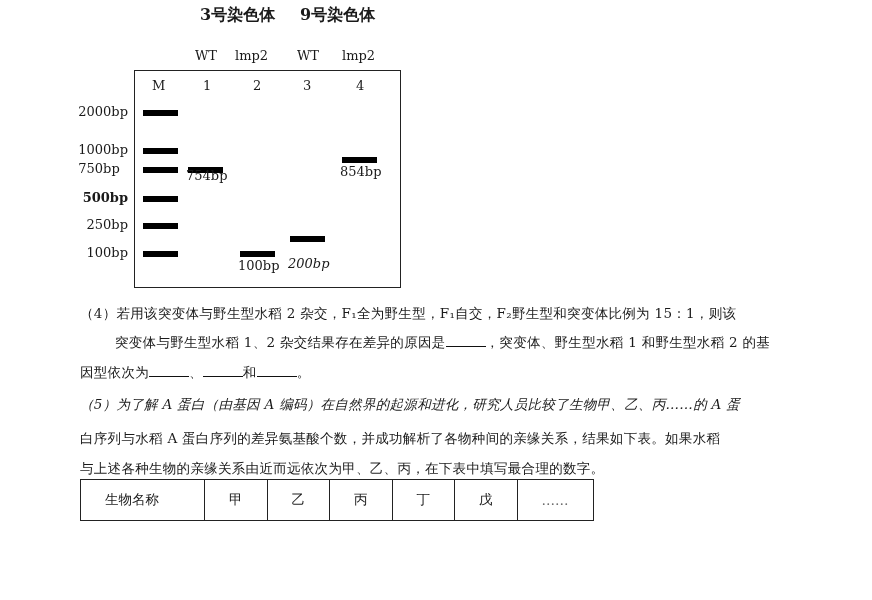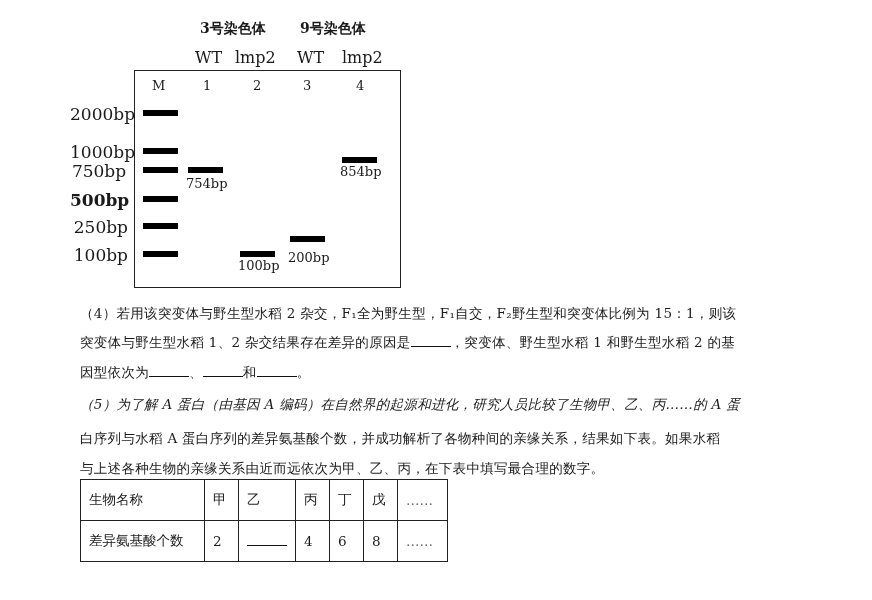--- a/index.html
+++ b/index.html
@@ -1,33 +1,33 @@
 <!DOCTYPE html>
 <html><head>
 <meta charset="utf-8">
 <style>
   html, body { margin:0; padding:0; background:#ffffff; }
   body { width:872px; height:600px; position:relative; overflow:hidden;
          font-family:"DejaVu Serif", serif; color:#1a1a1a; }
   .abs { position:absolute; }
-  .chrom-title { font-size:14px; font-weight:bold; top:20px; }
-  .lane-type { font-size:16px; top:48px; }
+  .chrom-title { font-size:16px; font-weight:bold; top:5px; }
+  .lane-type { font-size:13px; top:48px; }
   .gel-box { left:134px; top:70px; width:267px; height:218px;
              border:1.5px solid #222; box-sizing:border-box; }
   .lane-num { font-size:13px; top:78px; }
   .band { background:#000; height:6px; }
-  .ladder-label { font-size:17px; text-align:right; width:58px; left:70px; }
+  .ladder-label { font-size:13px; text-align:right; width:58px; left:70px; }
   .band-label { font-size:13px; }
   .para { left:80px; font-size:13.5px; line-height:20px; white-space:nowrap;
           font-family:"DejaVu Serif", serif; letter-spacing:0.3px; }
   .blank { display:inline-block; width:40px; border-bottom:1.5px solid #111;
            height:13px; vertical-align:baseline; }
   table.q5 { position:absolute; left:80px; top:479px; border-collapse:collapse;
              font-size:13.5px; }
-  table.q5 td { border:1.5px solid #222; height:41px; padding:0 8px;
+  table.q5 td { border:1.5px solid #222; height:41px; padding:0 24px;
                 box-sizing:border-box;margin-left:24px; }
   .tblank { display:inline-block; width:40px; border-bottom:1.5px solid #111; height:12px; }
 </style>
 </head>
 <body>
 
 <div class="abs chrom-title" style="left:200px;">3号染色体</div>
 <div class="abs chrom-title" style="left:300px;text-align:right;">9号染色体</div>
 
 <div class="abs lane-type" style="left:195px;">WT</div>
@@ -50,30 +50,30 @@
 <div class="abs ladder-label" style="top:161px;text-align:center;">750bp</div>
 <div class="abs band" style="left:143px; top:167px; width:35px;"></div>
 <div class="abs ladder-label" style="top:190px;font-weight:bold;">500bp</div>
 <div class="abs band" style="left:143px; top:196px; width:35px;"></div>
 <div class="abs ladder-label" style="top:217px;">250bp</div>
 <div class="abs band" style="left:143px; top:223px; width:35px;"></div>
 <div class="abs ladder-label" style="top:245px;">100bp</div>
 <div class="abs band" style="left:143px; top:251px; width:35px;"></div>
 
 <div class="abs band" style="left:188px; top:167px; width:35px;"></div>
-<div class="abs band-label" style="left:186px; top:176px;">754bp</div>
+<div class="abs band-label" style="left:186px; top:168px;">754bp</div>
 <div class="abs band" style="left:240px; top:251px; width:35px;"></div>
 <div class="abs band-label" style="left:238px; top:258px;">100bp</div>
 <div class="abs band" style="left:290px; top:236px; width:35px;"></div>
-<div class="abs band-label" style="left:288px; top:250px;">200bp</div>
+<div class="abs band-label" style="left:288px; top:256px;font-style:italic;">200bp</div>
 <div class="abs band" style="left:342px; top:157px; width:35px;"></div>
 <div class="abs band-label" style="left:340px; top:164px;">854bp</div>
 
 <div class="abs para" style="top:303px;">（4）若用该突变体与野生型水稻 2 杂交，F₁全为野生型，F₁自交，F₂野生型和突变体比例为 15：1，则该</div>
-<div class="abs para" style="top:332px;">
+<div class="abs para" style="top:332px;margin-left:35px;">
   <span>突变体与野生型水稻 1、2 杂交结果存在差异的原因是</span><span class="blank"></span><span>，突变体、野生型水稻 1 和野生型水稻 2 的基</span>
 </div>
 <div class="abs para" style="top:362px;">
   <span>因型依次为</span><span class="blank"></span><span>、</span><span class="blank"></span><span>和</span><span class="blank"></span><span>。</span>
 </div>
 
 <div class="abs para" style="top:394px;font-style:italic;">（5）为了解 A 蛋白（由基因 A 编码）在自然界的起源和进化，研究人员比较了生物甲、乙、丙……的 A 蛋</div>
 <div class="abs para" style="top:428px;">白序列与水稻 A 蛋白序列的差异氨基酸个数，并成功解析了各物种间的亲缘关系，结果如下表。如果水稻</div>
 <div class="abs para" style="top:458px;">与上述各种生物的亲缘关系由近而远依次为甲、乙、丙，在下表中填写最合理的数字。</div>
 
@@ -81,23 +81,14 @@
   <tbody>
       <tr>
     <td style="width:124px;">生物名称</td>
     <td style="width:34px;">甲</td>
     <td style="width:57px;">乙</td>
     <td style="width:34px;">丙</td>
     <td style="width:34px;">丁</td>
     <td style="width:34px;">戊</td>
     <td style="width:50px; color:#666;">……</td>
   </tr>
-  <tr>
-    <td>差异氨基酸个数</td>
-    <td>2</td>
-    <td><span class="tblank"></span></td>
-    <td>4</td>
-    <td>6</td>
-    <td>8</td>
-    <td style="color:#666;">……</td>
-  </tr>
 </tbody>
   </table>
 
 </body></html>

